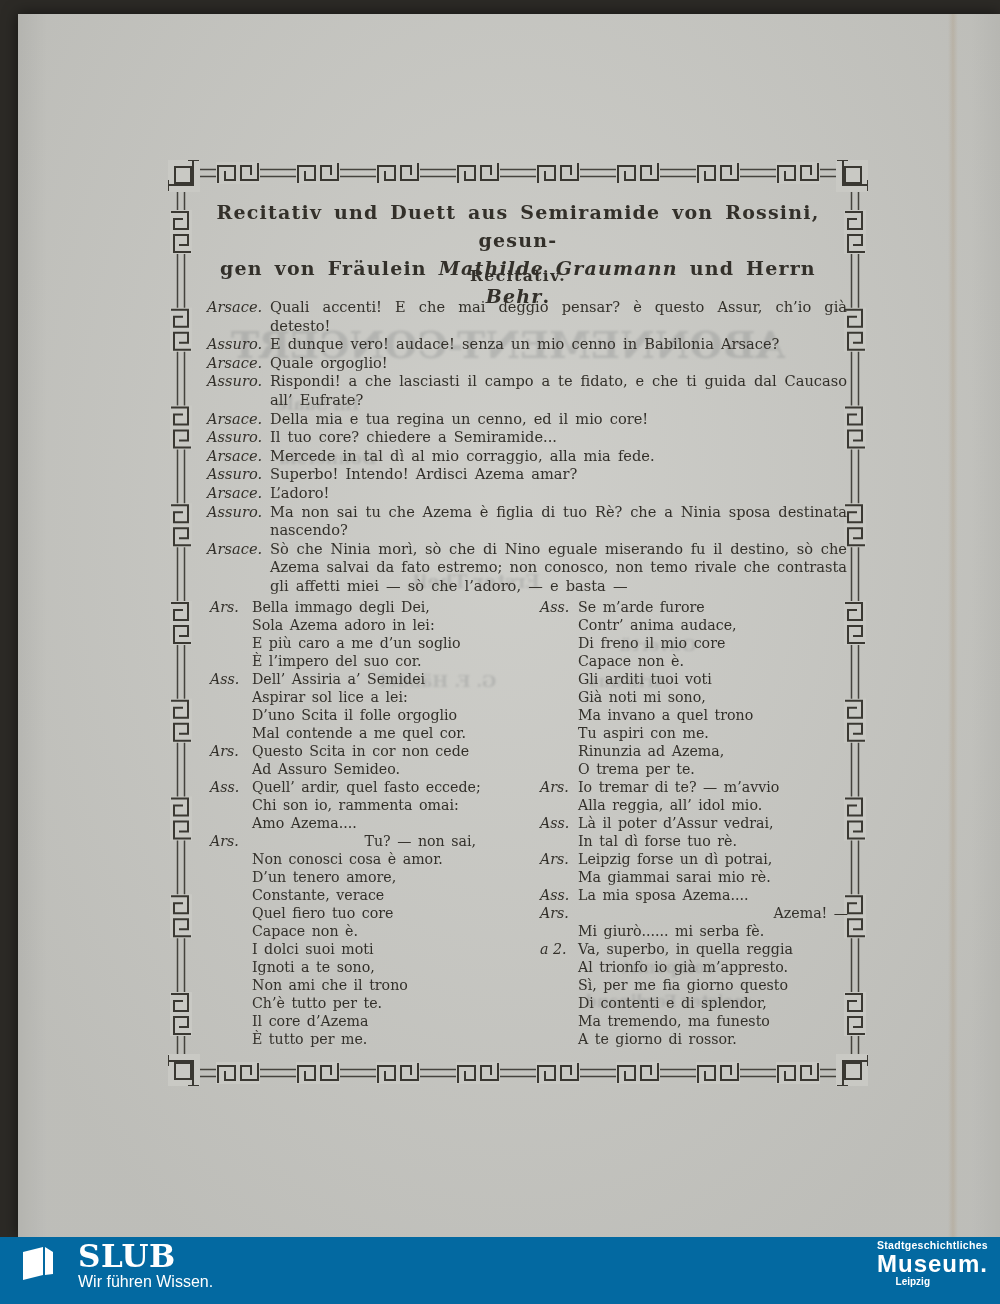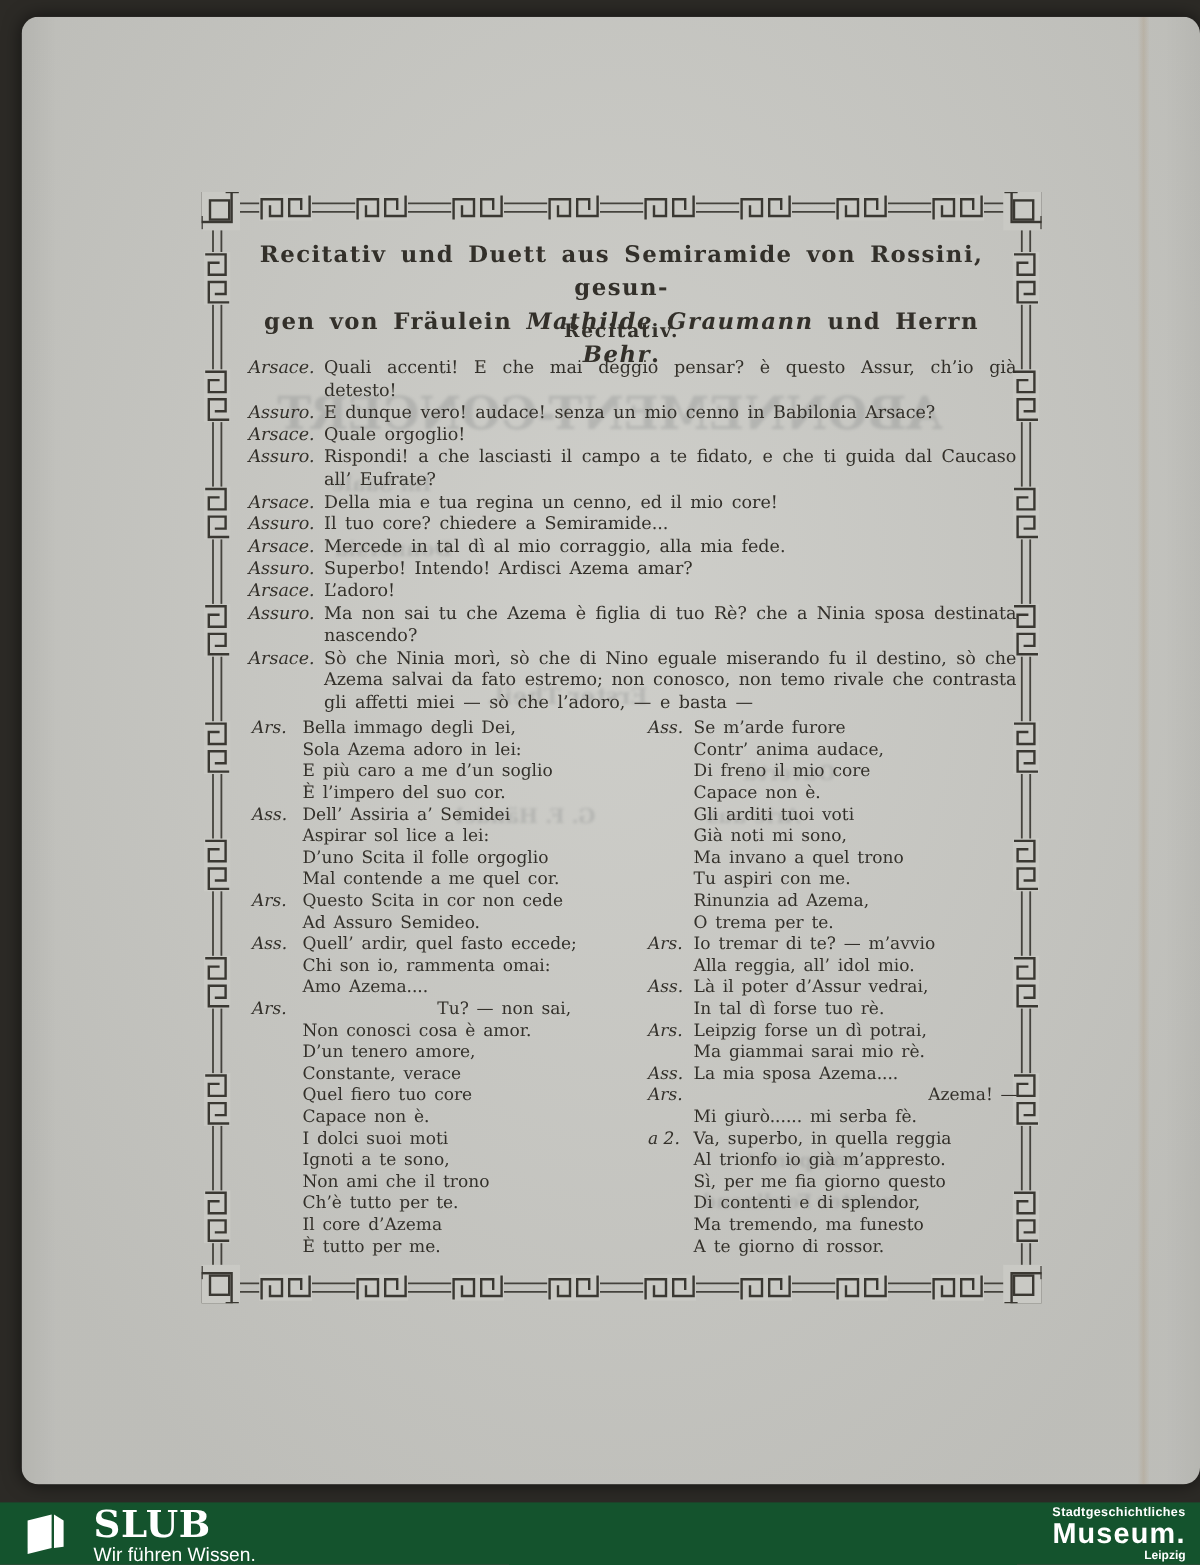--- a/index.html
+++ b/index.html
@@ -12,21 +12,20 @@
   }
   
   .paper{
     position:absolute;left:18px;top:14px;width:982px;height:1223px;
     background:#c9c9c4;
     background-image:
       radial-gradient(ellipse at 50% 40%, rgba(255,255,255,.10), rgba(0,0,0,.06) 85%),
       linear-gradient(90deg, rgba(0,0,0,.05), rgba(0,0,0,0) 3%, rgba(0,0,0,0) 97%, rgba(0,0,0,.04));
     box-shadow:0 0 14px rgba(0,0,0,.55);
     overflow:hidden;
-    border-radius:14px;
   }
   .stain{
     position:absolute;top:0;left:930px;width:10px;height:100%;
     background:linear-gradient(90deg, rgba(150,110,60,0), rgba(150,110,60,.16), rgba(150,110,60,0));
     pointer-events:none;
   }
   
   .frame-svg{position:absolute;left:150px;top:146px;}
   .frame-svg .st{stroke:#3a3832;fill:none;stroke-width:2px;}
   .frame-svg .st2{stroke:#3a3832;stroke-width:1.5px;opacity:.92;}
@@ -58,34 +57,34 @@
   .dline.right{text-align:right;white-space:normal;}
   
   .ghost{
     position:absolute;transform:translate(-50%,-50%) scaleX(-1);
     color:#5d6164;opacity:.20;filter:blur(1.2px);
     font-weight:bold;white-space:nowrap;pointer-events:none;
     font-family:"DejaVu Serif","Liberation Serif",serif;
   }
   
   .bar{
-    position:absolute;left:0;bottom:0;width:1000px;height:52px;
-    background:#14532d;
+    position:absolute;left:0;bottom:0;width:1000px;height:67px;
+    background:#0369a1;
     font-family:"Liberation Sans","DejaVu Sans",sans-serif;
     color:#ffffff;
   }
   .slub{position:absolute;left:18px;top:4px;display:flex;align-items:flex-start;}
   .slub-icon{width:40px;height:40px;margin-top:3px;}
   .slub-text{margin-left:20px;}
   .slub-name{font-size:31px;font-weight:bold;letter-spacing:.5px;line-height:30px;font-family:"DejaVu Serif","Liberation Serif",serif;}
   .slub-tag{font-size:16px;font-weight:normal;margin-top:2px;}
   .museum{position:absolute;right:12px;top:3px;text-align:right;line-height:1;}
   .mus-l1{font-size:10.5px;font-weight:bold;letter-spacing:.3px;}
   .mus-l2{font-size:24px;font-weight:bold;letter-spacing:1px;margin-top:1px;}
-  .mus-l3{font-size:10px;font-weight:bold;margin-top:1px;}
+  .mus-l3{font-size:10px;font-weight:bold;margin-top:1px;margin-right:58px;}
 </style>
 </head>
 <body>
 
 <div class="paper">
   <div class="stain"></div>
 
   <svg id="frame" class="frame-svg" width="700" height="926" viewBox="0 0 700 926">
       <line class="st2" x1="13" y1="9.5" x2="687" y2="9.5"></line>
       <line class="st2" x1="13" y1="16.5" x2="687" y2="16.5"></line>

